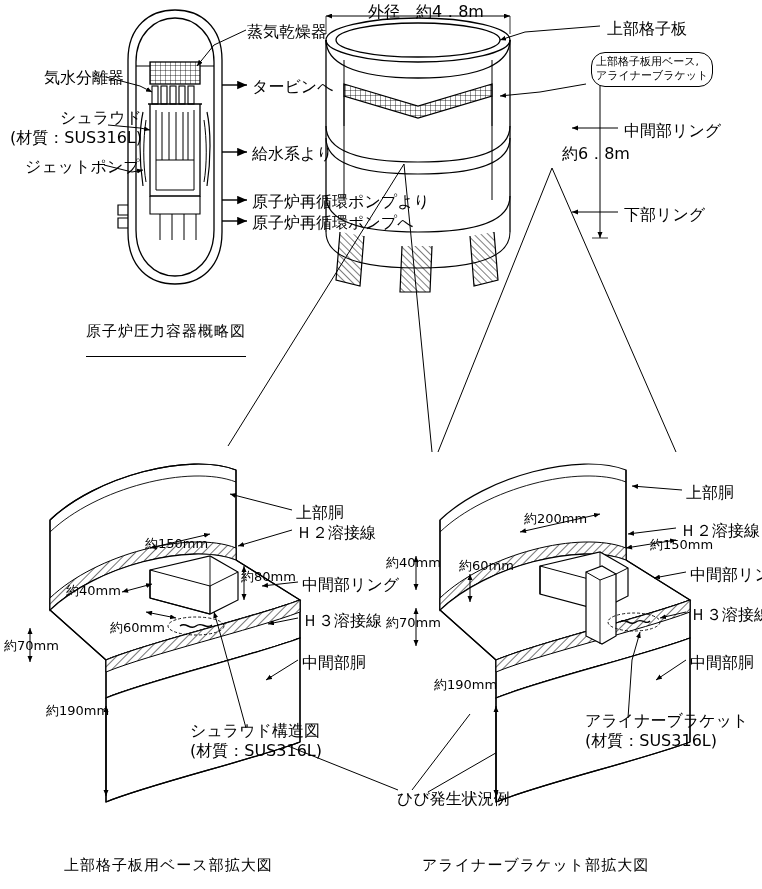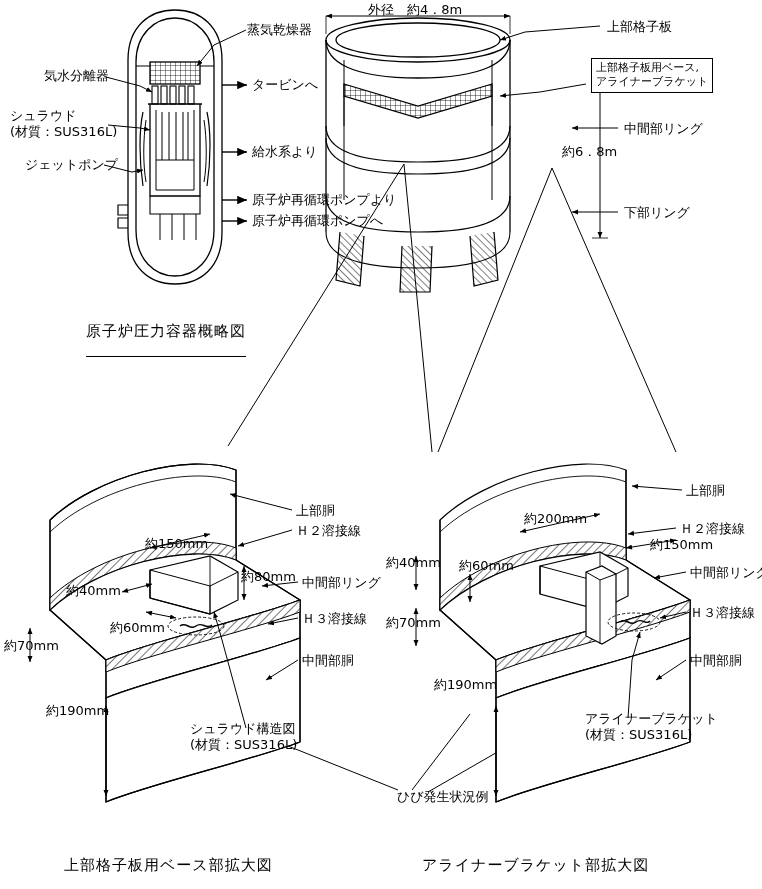--- a/index.html
+++ b/index.html
@@ -22,21 +22,21 @@
     height: 889px;
   }
   svg.figure {
     position: absolute;
     left: 0; top: 0;
     width: 762px;
     height: 889px;
   }
   .lbl {
     position: absolute;
-    font-size: 13px;
+    font-size: 16px;
     line-height: 1.25;
     white-space: pre;
     letter-spacing: 0px;
   }
   .lbl.dim { font-size: 13px; }
   .caption {
     position: absolute;
     font-size: 15px;
     letter-spacing: 1px;
     white-space: pre;
@@ -316,31 +316,31 @@
       <line x1="676" y1="528" x2="628" y2="534" marker-end="url(#arrowS)"></line>
       <line x1="686" y1="572" x2="654" y2="578" marker-end="url(#arrowS)"></line>
       <line x1="686" y1="612" x2="660" y2="618" marker-end="url(#arrowS)"></line>
       <line x1="686" y1="660" x2="656" y2="680" marker-end="url(#arrowS)"></line>
       <path d="M628 718 L632 660 L640 632" marker-end="url(#arrowS)"></path>
     </g>
   </svg>
 
   <div class="lbl" style="left:247px; top:22px;">蒸気乾燥器</div>
   <div class="lbl" style="left:44px; top:68px;">気水分離器</div>
-  <div class="lbl" style="left:10px; top:108px;">シュラウド
+  <div class="lbl" style="left:10px; top:108px;text-align:right;">シュラウド
 (材質：SUS316L)</div>
   <div class="lbl" style="left:25px; top:157px;">ジェットポンプ</div>
   <div class="lbl" style="left:252px; top:77px;">タービンへ</div>
   <div class="lbl" style="left:252px; top:144px;">給水系より</div>
   <div class="lbl" style="left:252px; top:192px;">原子炉再循環ポンプより</div>
   <div class="lbl" style="left:252px; top:213px;">原子炉再循環ポンプへ</div>
 
   <div class="lbl" style="left:368px; top:2px;">外径　約4．8m</div>
   <div class="lbl" style="left:607px; top:19px;">上部格子板</div>
-  <div class="boxed" style="left:591px; top:58px;">上部格子板用ベース,
+  <div class="boxed" style="left:591px; top:52px;border-radius:14px;">上部格子板用ベース,
 アライナーブラケット</div>
   <div class="lbl" style="left:624px; top:121px;">中間部リング</div>
   <div class="lbl" style="left:562px; top:144px;">約6．8m</div>
   <div class="lbl" style="left:624px; top:205px;">下部リング</div>
 
   <div class="lbl" style="left:296px; top:503px;">上部胴</div>
   <div class="lbl" style="left:296px; top:523px;">Ｈ２溶接線</div>
   <div class="lbl" style="left:302px; top:575px;">中間部リング</div>
   <div class="lbl" style="left:302px; top:611px;">Ｈ３溶接線</div>
   <div class="lbl" style="left:302px; top:653px;">中間部胴</div>

